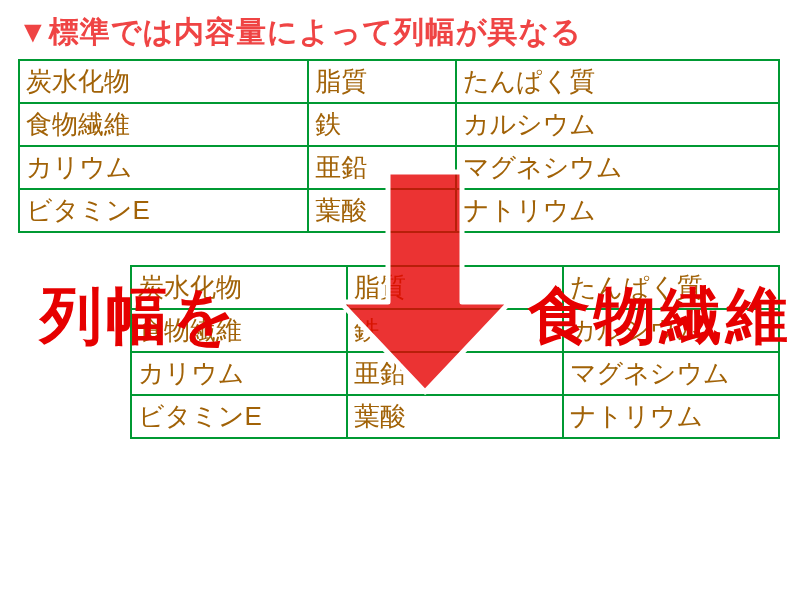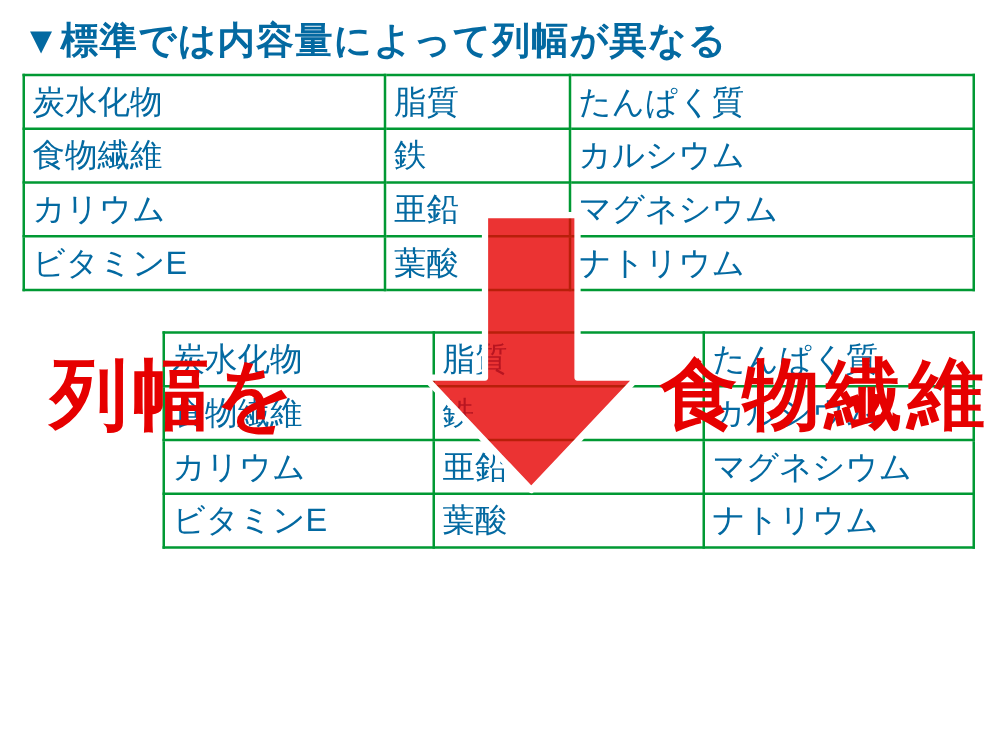--- a/index.html
+++ b/index.html
@@ -7,32 +7,32 @@
       width: 800px;
       height: 600px;
       background: #fff;
       font-family: "Hiragino Kaku Gothic Pro", "Meiryo", sans-serif;
       position: relative;
       padding: 12px 18px;
     }
     .heading {
       font-size: 30px;
       font-weight: bold;
-      color: #0369a1;
+      color: #ef4444;
       margin-bottom: 6px;
       letter-spacing: 1px;
     }
     table {
       border-collapse: collapse;
       background: #fff;
     }
     table td {
       border: 2px solid #009933;
       font-size: 26px;
-      color: #0369a1;
+      color: #a16207;
       padding: 3px 4px 3px 6px;
       font-weight: normal;
       vertical-align: middle;
       background: #fff;
     }
     .table-top {
       width: 762px;
     }
     .table-top td:nth-child(1) { width: 290px; }
     .table-top td:nth-child(2) { width: 148px; }

